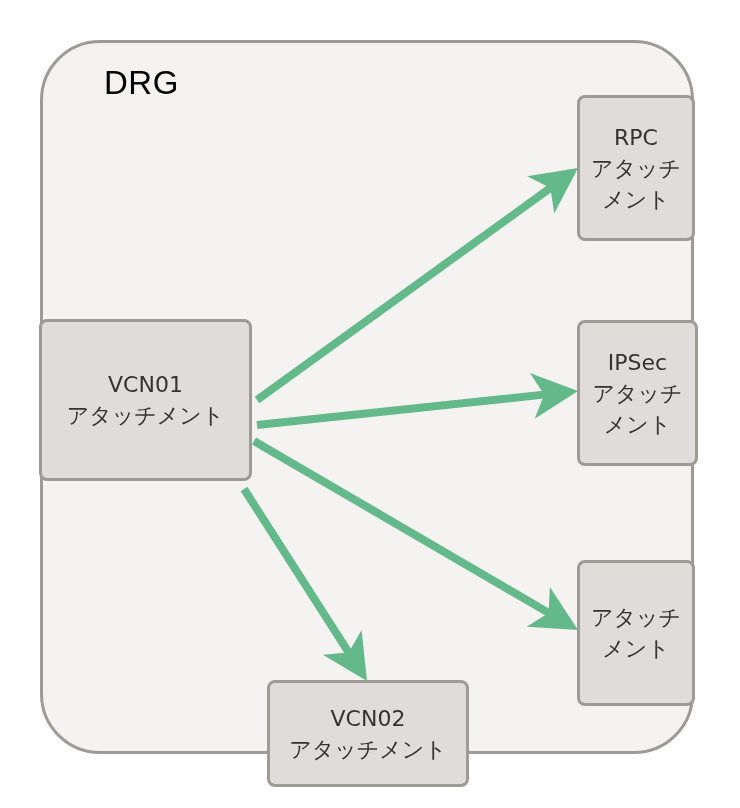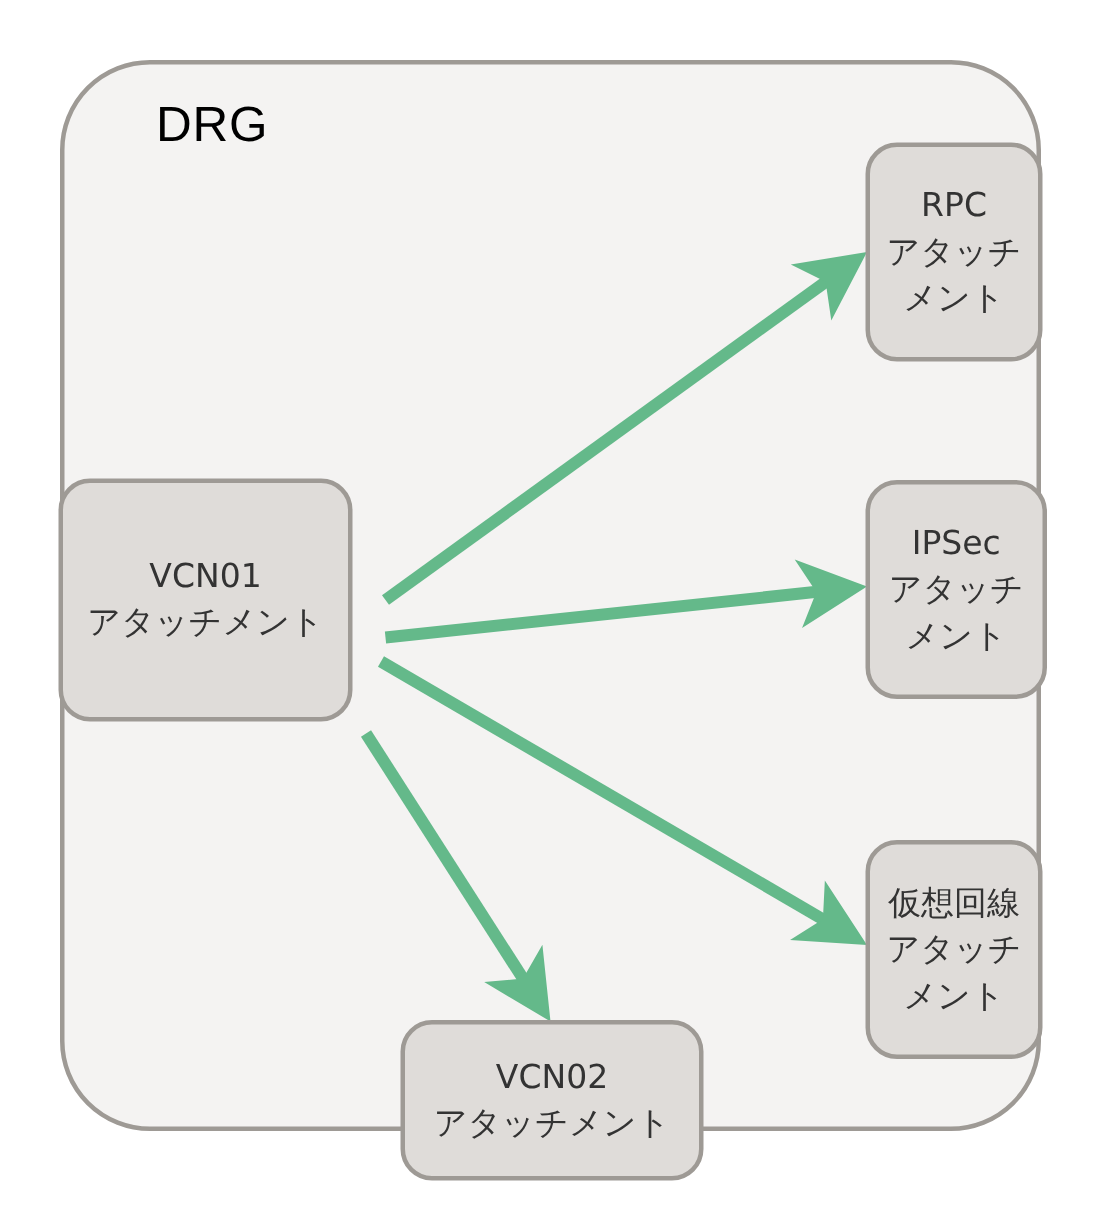--- a/index.html
+++ b/index.html
@@ -31,36 +31,36 @@
       top: 64px;
       font-family: "Liberation Sans", sans-serif;
       font-size: 33px;
       color: #000000;
       letter-spacing: 0.5px;
     }
     .node {
       position: absolute;
       box-sizing: border-box;
       border: 3px solid #9e9a95;
-      border-radius: 21px;
+      border-radius: 8px;
       background: #dfdcd9;
       display: flex;
       flex-direction: column;
       align-items: center;
       justify-content: center;
       text-align: center;
       color: #333333;
       font-size: 22px;
       line-height: 31px;
     }
     .node span {
       display: block;
       white-space: nowrap;
     }
-    .node-vcn01 { left: 39px; top: 319px; width: 196px; height: 162px; }
+    .node-vcn01 { left: 39px; top: 319px; width: 213px; height: 162px; }
     .node-rpc   { left: 577px; top: 95px; width: 118px; height: 146px; }
     .node-ipsec { left: 577px; top: 320px; width: 121px; height: 146px; }
     .node-vc    { left: 577px; top: 560px; width: 118px; height: 146px; }
     .node-vcn02 { left: 267px; top: 680px; width: 202px; height: 107px; }
     svg.arrows {
       position: absolute;
       left: 0;
       top: 0;
       width: 740px;
       height: 808px;
@@ -97,21 +97,20 @@
   <span>メント</span>
 </div>
 
 <div class="node node-ipsec">
   <span>IPSec</span>
   <span>アタッチ</span>
   <span>メント</span>
 </div>
 
 <div class="node node-vc">
-  <span>仮想回線</span>
   <span>アタッチ</span>
   <span>メント</span>
 </div>
 
 <div class="node node-vcn02">
   <span>VCN02</span>
   <span>アタッチメント</span>
 </div>
 
 </body></html>

